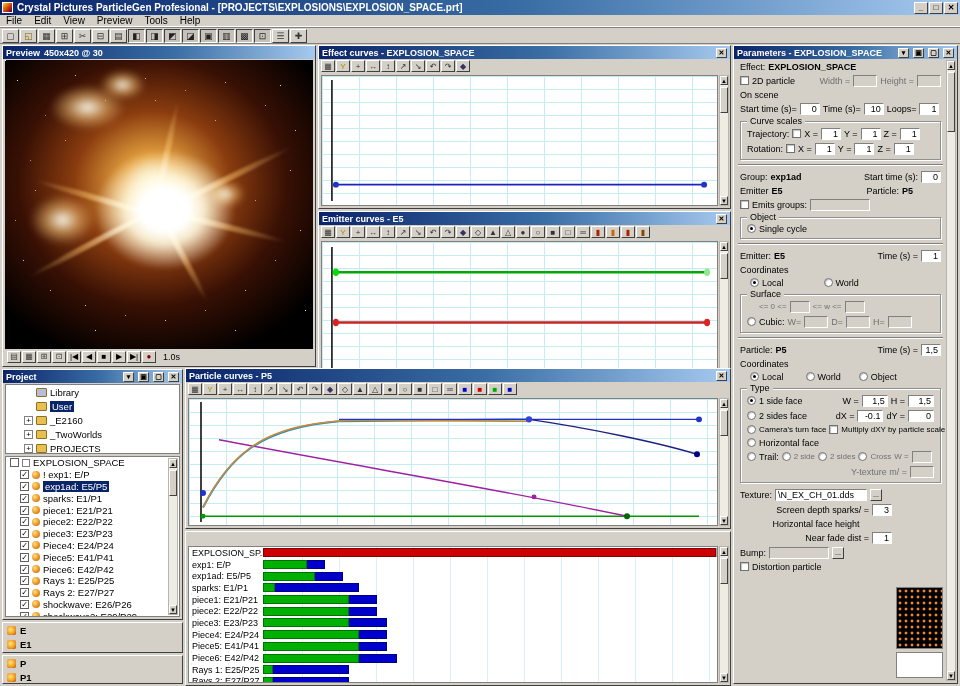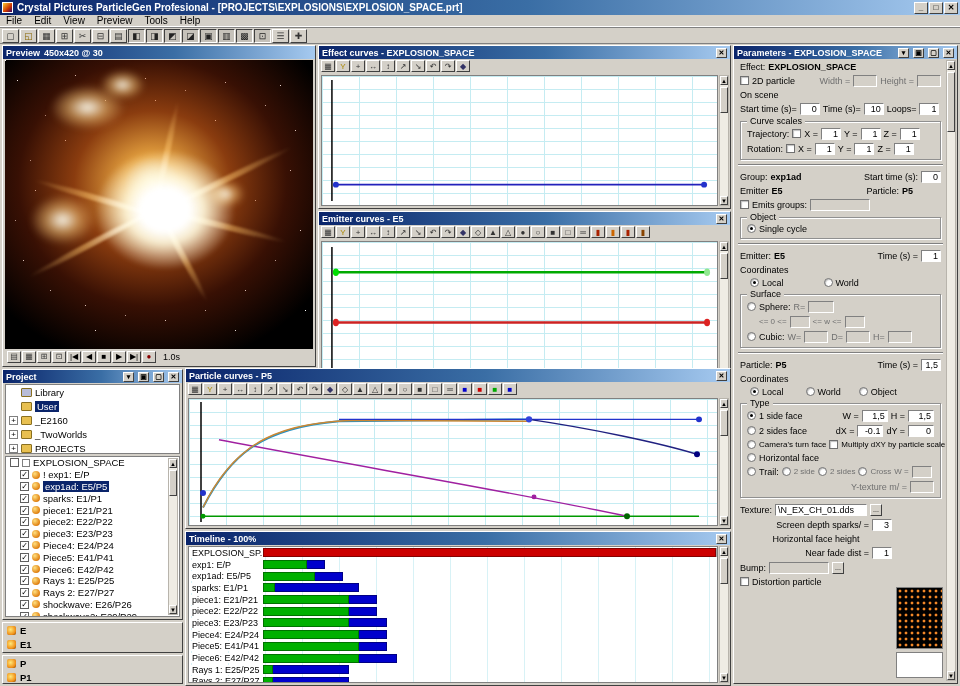--- a/index.html
+++ b/index.html
@@ -66,21 +66,21 @@
 
   
   #effect-panel { left:318px; top:45px; width:413px; height:164px; }
   #emitter-panel { left:318px; top:211px; width:413px; height:191px; }
   #particle-panel { left:185px; top:368px; width:546px; height:161px; }
 
   
   #project-panel { left:2px; top:369px; width:181px; height:251px; }
   .ptree { position:absolute; left:2px; right:2px; top:14px; height:70px; background:#fff; border:1px solid #808080;
     font-size:9.5px; overflow:hidden; }
-  .trow { display:flex; align-items:center; gap:3px; height:14px; padding-left:3px; }
+  .trow { display:flex; align-items:center; gap:3px; height:14px; padding-left:18px; }
   .exp { width:9px; height:9px; border:1px solid #808080; background:#fff; font-size:8px; line-height:7px; text-align:center; flex:0 0 auto; }
   .exp:empty { visibility:hidden; }
   .folder { width:11px; height:9px; border:1px solid #8a7020; border-radius:1px; flex:0 0 auto; }
   .trow.sel .tlabel { background:#0a246a; color:#fff; padding:0 2px; }
   .elist { position:absolute; left:2px; right:2px; top:86px; bottom:2px; background:#fff; border:1px solid #808080;
     font-size:9.5px; overflow:hidden; }
   .erow { display:flex; align-items:center; gap:3px; height:11.8px; padding-left:4px; }
   .erow.item { padding-left:14px; }
   .chk { width:9px; height:9px; background:#fff; border:1px solid #606060; font-size:8px; line-height:8px; text-align:center; flex:0 0 auto; }
   .dot-icon { width:8px; height:8px; border-radius:50%; background:radial-gradient(circle at 35% 35%, #ffe080, #e08010 70%, #904800); flex:0 0 auto; }
@@ -512,25 +512,20 @@
       </svg>
     </div>
     <div class="vscroll" style="top:29px;bottom:2px">
       <div class="sbtn">▲</div>
         <div class="sthumb"></div>
         <div class="sbtn bottom">▼</div>
     </div>
   </div>
 
   <div class="panel" id="timeline-panel">
-    <div class="ptitle">
-      <span>Timeline - 100%</span>
-      <span class="sp"></span>
-        <div class="ptbtn">✕</div>
-    </div>
     <div class="tl-body">
 
         <div class="tl-row">
           <div class="tl-label">EXPLOSION_SP...</div>
           <div class="tl-bars">
             <div class="tl-seg" style="width: 453px; background: rgb(204, 0, 0);"></div>
             <div class="tl-seg" style="width: 0px; background: transparent;"></div>
           </div>
         </div>
 
@@ -728,26 +723,20 @@
       <div class="prow" style="padding-left:14px">
         <div class="rd on"></div>
         <span class="lbl">Local</span>
         <span style="width:34px"></span>
         <div class="rd"></div>
         <span class="lbl">World</span>
       </div>
 
       <div class="gbox">
         <span class="glab">Surface</span>
-        <div class="prow">
-          <div class="rd"></div>
-          <span class="lbl">Sphere:</span>
-          <span class="lbl gray">R=</span>
-          <input class="tb d w26" style="">
-        </div>
         <div class="prow" style="padding-left:16px">
           <span class="lbl gray small">&lt;= 0 &lt;=</span>
           <input class="tb d w20" style="">
           <span class="lbl gray small">&lt;= w &lt;=</span>
           <input class="tb d w20" style="">
         </div>
         <div class="prow">
           <div class="rd"></div>
           <span class="lbl">Cubic:</span>
           <span class="lbl gray">W=</span>

